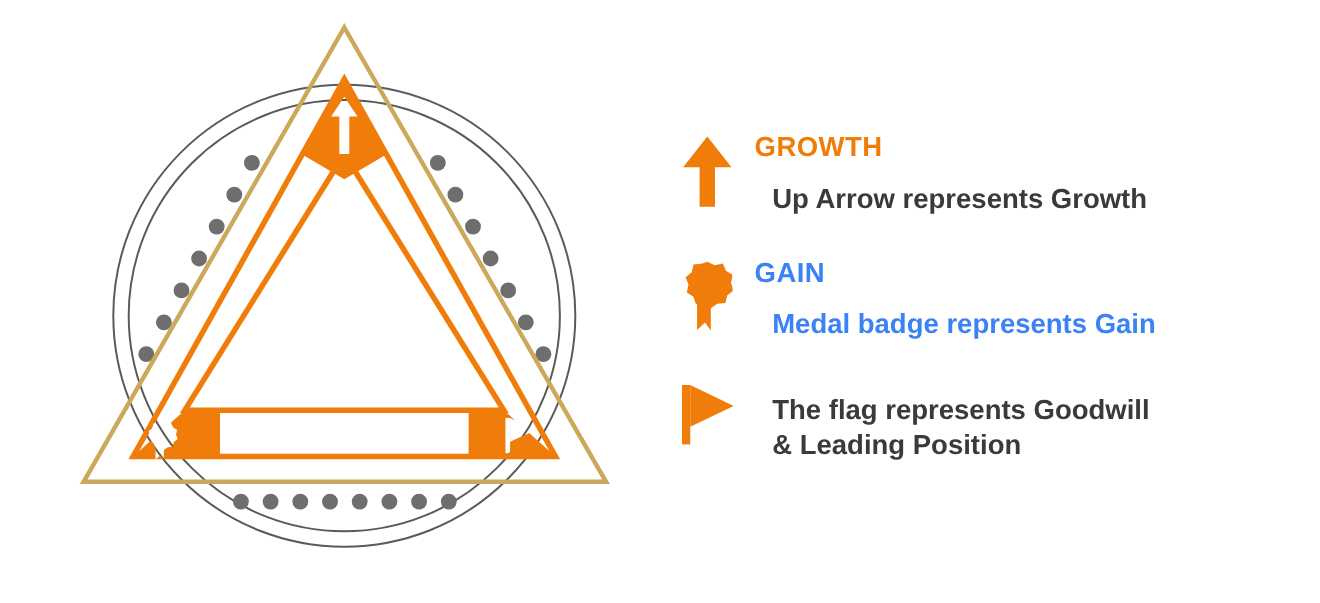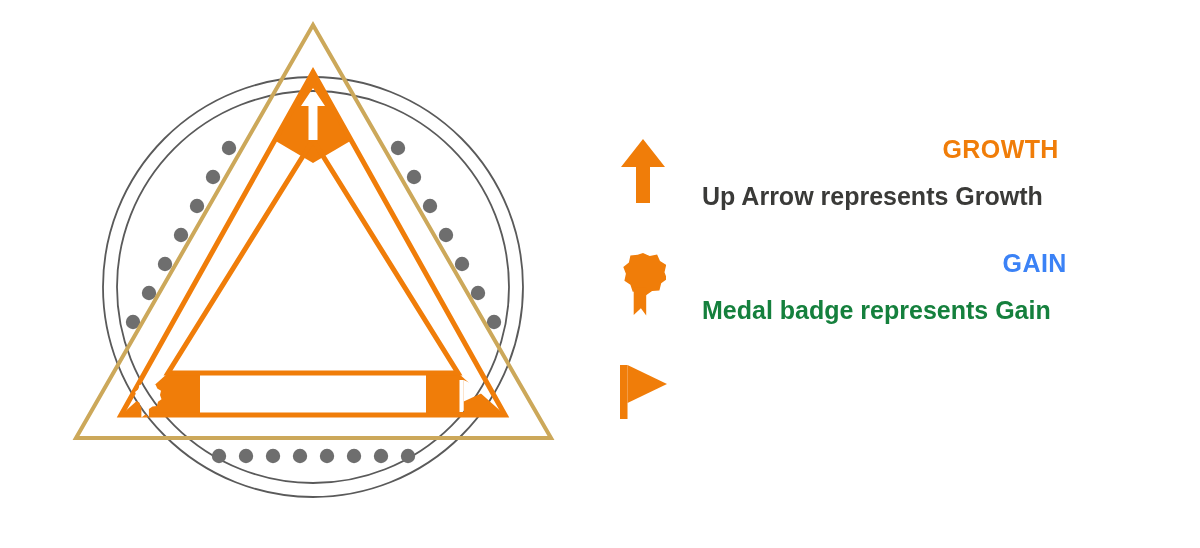--- a/index.html
+++ b/index.html
@@ -30,24 +30,23 @@
   #logo-mark svg {
     display: block;
     width: 600px;
     height: 548px;
   }
 
   
   #legend {
     position: absolute;
     left: 600px;
-    top: 15px;
+    top: 0px;
     width: 600px;
     height: 388px;
-    text-align: right;
   }
   .legend-row {
     position: absolute;
     left: 0px;
     display: flex;
     align-items: flex-start;
   }
   .legend-row.row-growth   { top: 118px; }
   .legend-row.row-gain     { top: 232px; }
   .legend-row.row-goodwill { top: 340px; }
@@ -184,31 +183,33 @@
             <path d="M0,-24 L6.8,-20.9 L14.1,-22.5 L17,-15.9 L23.2,-12
                      L21.5,-4.8 L24,2 L18.2,6.3 L16.4,13.4 L9.1,14.1 L3.1,18.2
                      L-3.1,14.2 L-10.3,14.7 L-12.6,7.8 L-18.6,3.8 L-17.1,-3.3
                      L-19.7,-9.9 L-14.1,-14.4 L-12.6,-21.5 L-5.3,-22.3 Z"></path>
             <path d="M-9.3,10.8 L-9.3,38 L-2.1,31.2 L3.2,38.5 L3.2,10.8 Z"></path>
           </g>
         </svg>
       </div>
       <div class="legend-text">
         <p class="legend-title" style="color:#3b82f6">GAIN</p>
-        <p class="legend-desc" style="color:#15803d">Medal badge represents Gain</p>
+        <p class="legend-desc" style="color:#3b82f6">Medal badge represents Gain</p>
       </div>
     </div>
 
     <div class="legend-row row-goodwill">
       <div class="legend-icon">
         <svg width="56" height="60" viewBox="0 0 56 60" xmlns="http://www.w3.org/2000/svg">
           <g fill="#F07D09">
             <rect x="5" y="2" width="7.5" height="54"></rect>
             <path d="M 12.5,2 L 52,21 L 12.5,40 Z"></path>
           </g>
         </svg>
       </div>
       <div class="legend-text">
+        <p class="legend-desc" style="color:#3A3A38">The flag represents Goodwill
+&amp; Leading Position</p>
       </div>
     </div>
 
   </div>
 </div>
 
 </body></html>

